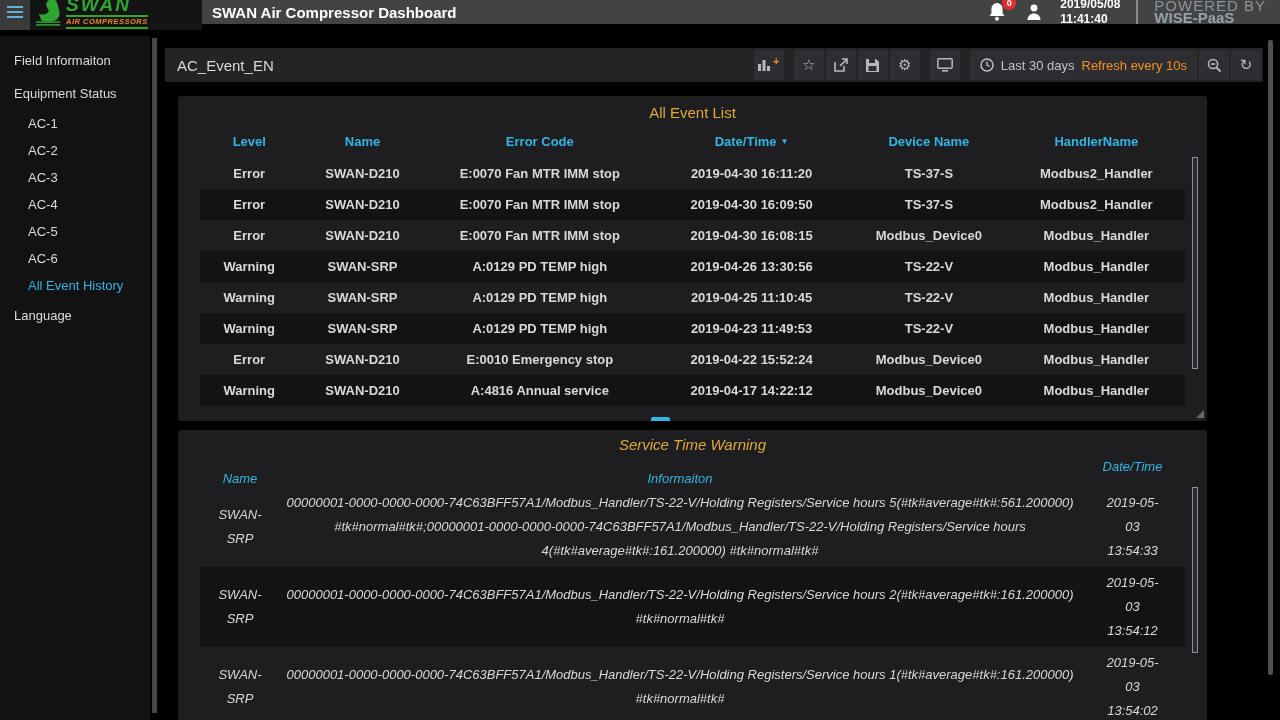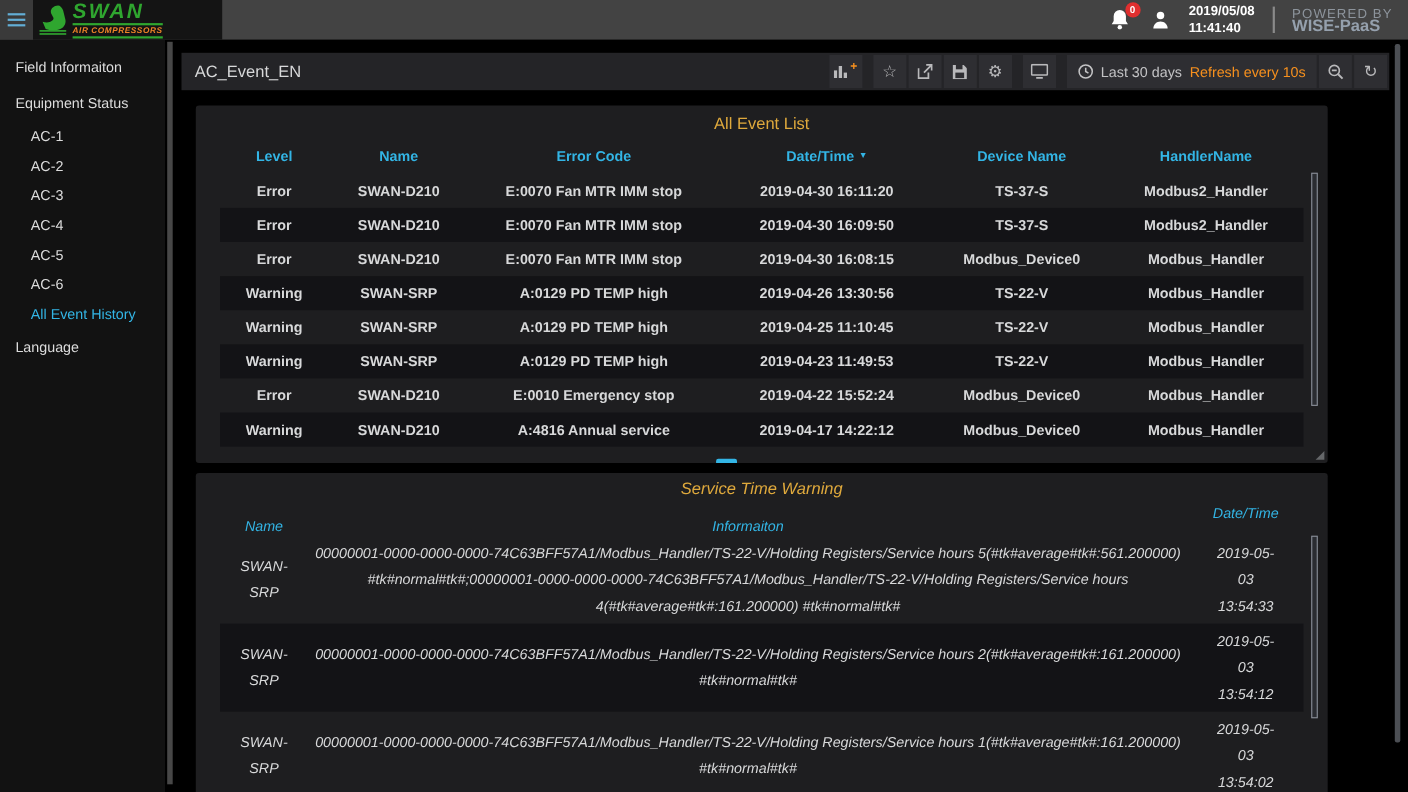--- a/index.html
+++ b/index.html
@@ -1,39 +1,39 @@
 <!DOCTYPE html>
 <html><head>
 <meta charset="utf-8">
 <style>
   html,body{margin:0;padding:0;}
   body{width:1280px;height:720px;overflow:hidden;background:#000;
        font-family:"Liberation Sans",sans-serif;position:relative;}
 
   
-  .header{position:absolute;top:0;left:0;width:1280px;height:36px;background:#434343;
+  .header{position:absolute;top:0;left:0;width:1280px;height:24px;background:#434343;
           display:flex;align-items:center;z-index:9;}
   .burger{width:30px;height:36px;background:#3a3a3a;display:flex;flex-direction:column;
           justify-content:center;align-items:center;gap:3px;cursor:pointer;}
   .burger span{display:block;width:16px;height:2px;background:#63aed6;}
   .logo{height:36px;width:172px;background:#141414;display:flex;align-items:center;
         padding:0 5px;box-sizing:border-box;gap:3px;}
   .logo-text{display:flex;flex-direction:column;line-height:1;}
   .brand{color:#2fa62f;font-style:italic;font-weight:900;font-size:19px;letter-spacing:2px;}
   .tagline{color:#ef8428;font-style:italic;font-weight:bold;font-size:7.5px;letter-spacing:.5px;
            border-top:2px solid #2fa62f;border-bottom:2px solid #2fa62f;padding:1px 0;margin-top:1px;}
   .hd-title{margin-left:10px;color:#fff;font-size:15px;font-weight:700;}
   .hd-right{margin-left:auto;display:flex;align-items:center;gap:16px;padding-right:14px;}
   .bell-wrap{position:relative;width:20px;height:20px;cursor:pointer;}
   .badge{position:absolute;top:-6px;right:-8px;background:#e02f2f;color:#fff;border-radius:50%;
          width:14px;height:14px;font-size:9px;line-height:14px;text-align:center;font-weight:bold;}
   .datetime{color:#fff;font-weight:bold;font-size:12px;line-height:15px;text-align:left;}
   .hd-div{width:2px;height:24px;background:#8a8a8a;}
   .powered{line-height:12px;}
-  .powered .p1{font-size:12px;color:#8d949c;letter-spacing:1px;}
+  .powered .p1{font-size:15px;color:#8d949c;letter-spacing:1px;}
   .powered .p2{font-size:15px;font-weight:800;color:#95a0ad;}
 
   
   .sidebar{position:absolute;top:36px;left:0;width:150px;bottom:0;background:#121212;padding-top:8px;
            box-sizing:border-box;}
   .side-item{color:#dcdcdc;font-size:13px;cursor:pointer;}
   .side-item.section{padding:9px 0 9px 14px;}
   .side-item.sub{padding:6px 0 6px 28px;}
   .side-item.active{color:#33b5e5;}
   .side-scroll{position:absolute;top:38px;left:152px;width:5px;height:675px;background:#474747;}
@@ -111,20 +111,21 @@
     <svg width="28" height="30" viewBox="0 0 30 30">
       <path d="M19 1c-4 0-7 3-7 6 0 2 1 3 2 5 1 1 1 3-1 4-2 2-6 2-9 1l3 7c5 2 12 2 16-1 3-2 4-6 3-9l-2-8c-1-3-3-5-5-5z" fill="#2fa62f"></path>
       <rect x="1" y="25" width="26" height="1.6" fill="#2fa62f"></rect>
       <rect x="1" y="28" width="26" height="1.6" fill="#2fa62f"></rect>
     </svg>
     <div class="logo-text">
       <span class="brand">SWAN</span>
       <span class="tagline">AIR COMPRESSORS</span>
     </div>
   </div>
+  <div class="hd-title">SWAN Air Compressor Dashboard</div>
   <div class="hd-right">
     <div class="bell-wrap">
       <svg width="18" height="19" viewBox="0 0 16 17">
         <path d="M8 1a5 5 0 0 0-5 5v4l-1.6 2.5h13.2L13 10V6a5 5 0 0 0-5-5z" fill="#fff"></path>
         <circle cx="8" cy="15" r="1.8" fill="#fff"></circle>
       </svg>
       <span class="badge">0</span>
     </div>
     <svg width="20" height="20" viewBox="0 0 20 20">
       <circle cx="10" cy="6" r="3.4" fill="#fff"></circle>

